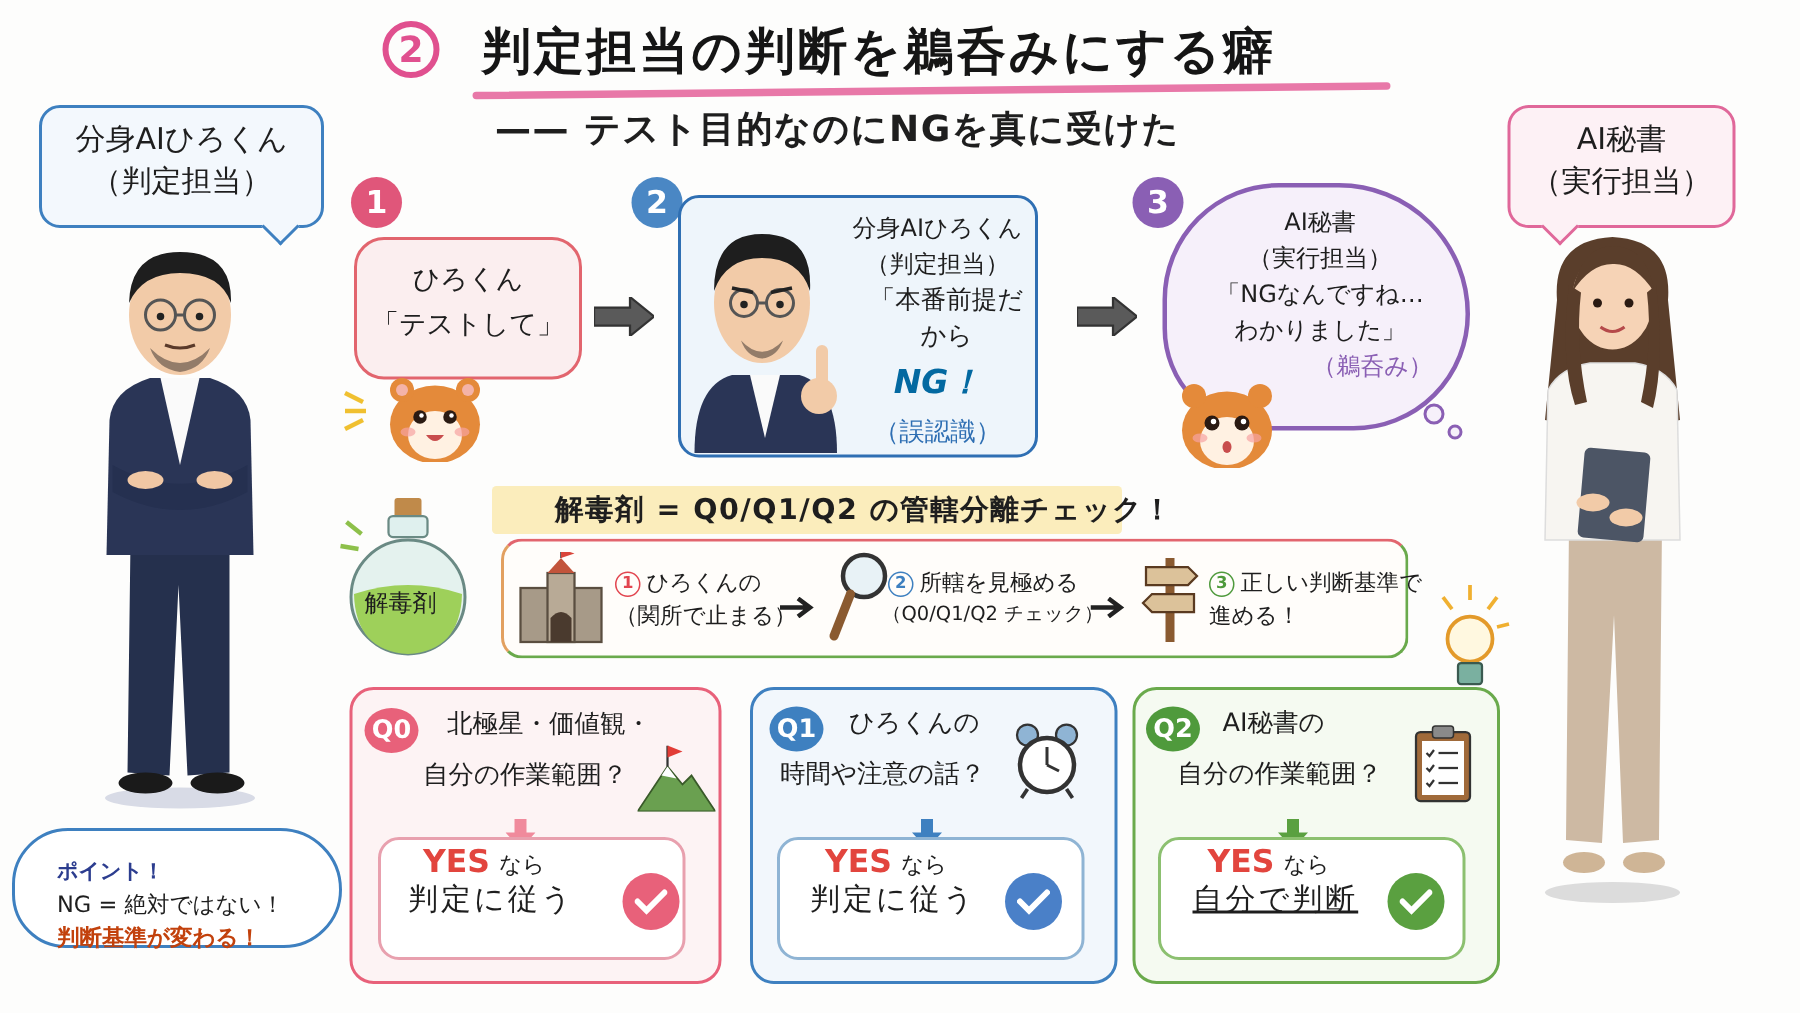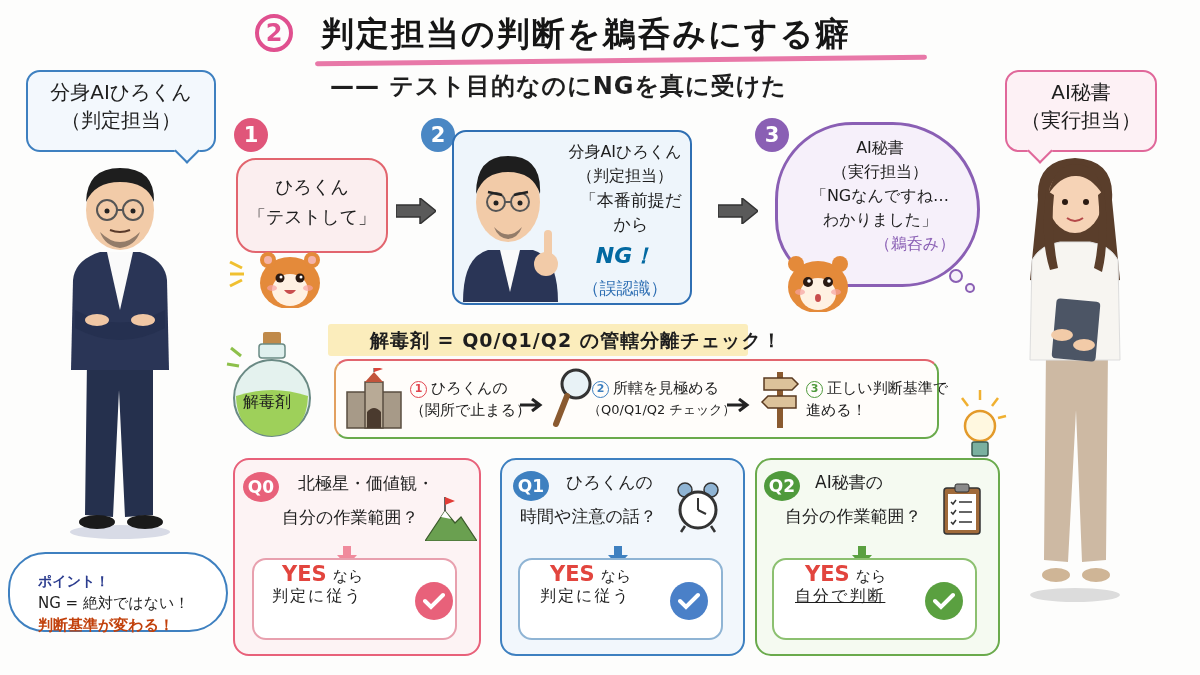--- a/index.html
+++ b/index.html
@@ -54,21 +54,21 @@
     text-align: center; margin-right: 4px; font-weight: bold; vertical-align: 1px; }
 
   
   .qcard { width: 248px; height: 198px; border: 2.5px solid; border-radius: 16px; }
   .q-badge { width: 36px; height: 30px; border-radius: 50%; color: #fff; font-weight: bold; font-size: 17px;
     display: flex; align-items: center; justify-content: center; }
   .q-text { font-size: 17px; line-height: 34px; }
   .q-inner { width: 205px; height: 82px; border: 2px solid; border-radius: 14px; background: #fff; }
   .yes { color: #e2453e; font-size: 21px; font-weight: bold; }
   .nara { font-size: 15px; margin-left: 6px; }
-  .q-result { font-size: 16px; letter-spacing: 2px; }
+  .q-result { font-size: 20px; letter-spacing: 2px; }
   .check { width: 38px; height: 38px; border-radius: 50%; display: flex; align-items: center; justify-content: center; }
   .down-arrow { width: 20px; height: 20px; }
 
   
   .point-cloud { left: 8px; top: 552px; width: 220px; height: 80px; border: 2.5px solid #3e80c0; border-radius: 50px 55px 52px 48px;
     background: #fff; padding: 16px 0 0 28px; font-size: 15px; line-height: 22px; }
   .point-head { color: #2c3d8f; font-weight: bold; font-size: 14px; }
   .point-accent { color: #c2410c; font-weight: bold; }
 </style>
 </head>

